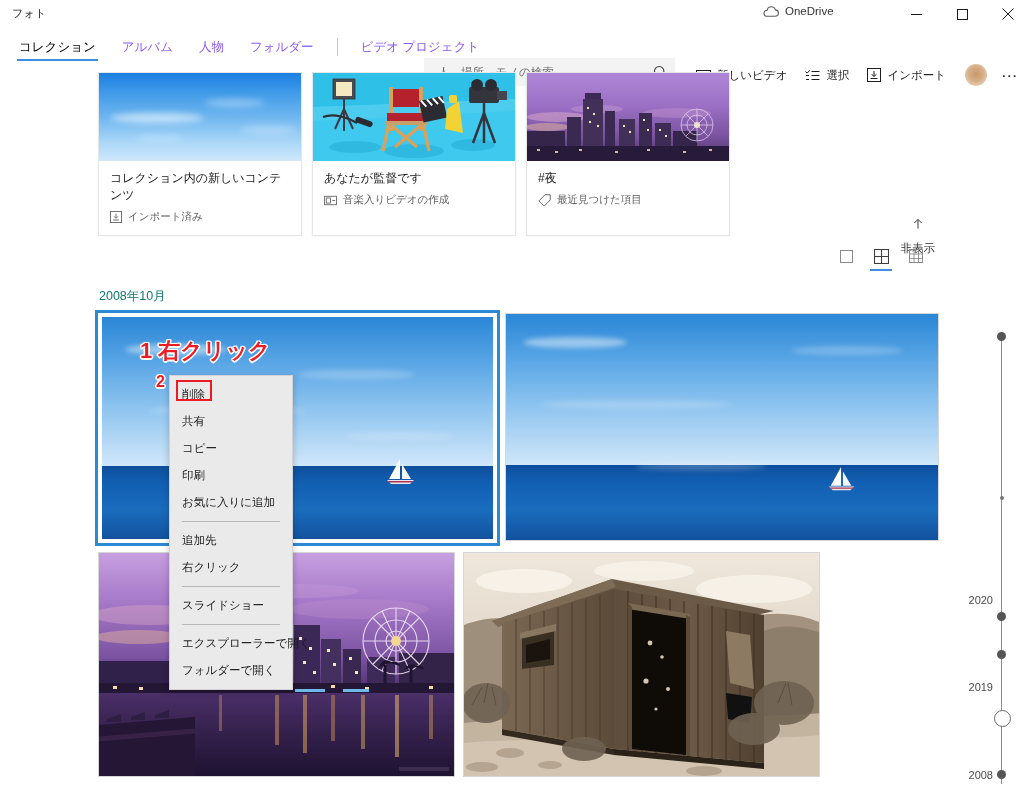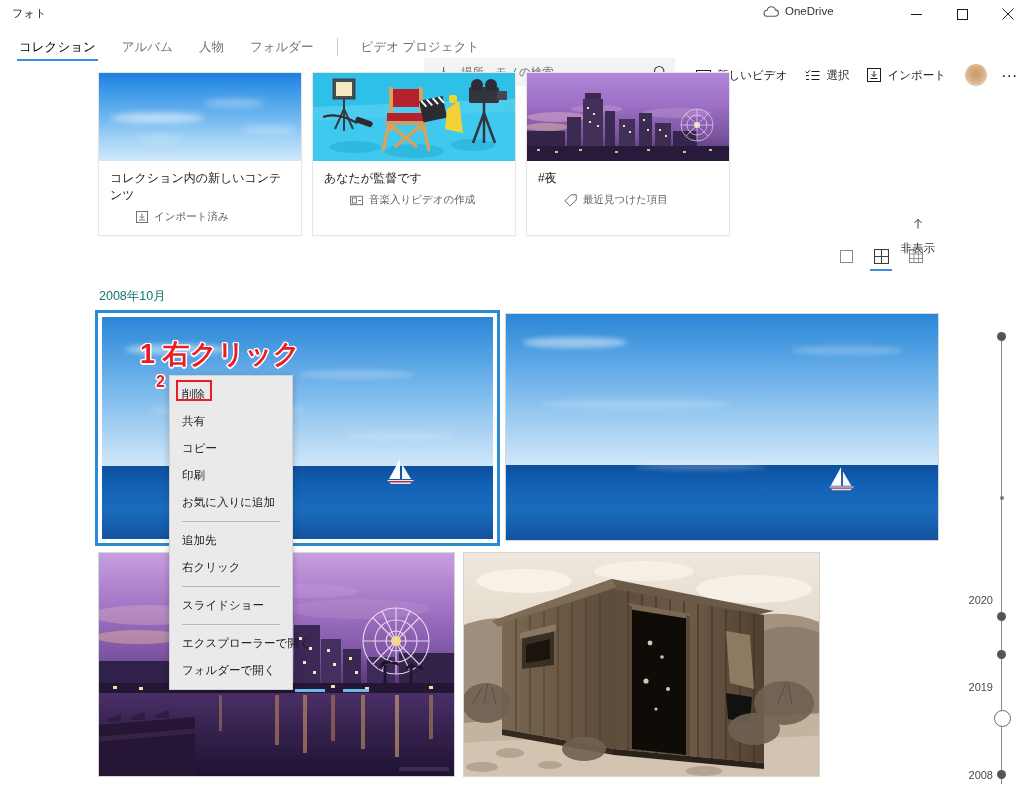--- a/index.html
+++ b/index.html
@@ -41,21 +41,21 @@
   }
   .wc svg { display: block; }
 
   
   .navbar {
     position: absolute; left: 0; top: 28px; width: 1031px; height: 38px;
   }
   .tabs { position: absolute; left: 6px; top: 0; display: flex; align-items: center; height: 38px; }
   .tab {
     position: relative; padding: 0 13px; height: 38px; display: flex; align-items: center;
-    font-size: 12.5px; color: #737373; white-space: nowrap;
+    font-size: 12.5px; color: #8b5cf6; white-space: nowrap;
   }
   .tab.active { color: #000; }
   .tab.active::after {
     content: ""; position: absolute; left: 11px; right: 11px; bottom: 5px;
     height: 2px; background: #3b8fe0;
   }
   .tab-sep {
     width: 1px; height: 18px; background: #c9c9c9; margin: 0 10px;
   }
 
@@ -94,21 +94,21 @@
   
   .cards { position: absolute; left: 98px; top: 72px; display: flex; gap: 10px; }
   .card {
     width: 202px; background: #fff;
     border: 1px solid #e6e6e6;
     box-shadow: 0 0.5px 1.5px rgba(0,0,0,.07);
   }
   .card-thumb { width: 202px; height: 88px; overflow: hidden; position: relative; }
   .card-body { padding: 9px 11px 11px 11px; }
   .card-title { font-size: 12px; color: #1a1a1a; margin-bottom: 6px; }
-  .card-sub { display: flex; align-items: center; gap: 6px; font-size: 10.5px; color: #5e5e5e; margin-left: 26px; }
+  .card-sub { display: flex; align-items: center; gap: 6px; font-size: 10.5px; color: #5e5e5e; }
   .card-sub .gl { display: flex; align-items: center; color: #5e5e5e; }
 
   
   .sky {
     width: 100%; height: 100%;
     background: linear-gradient(180deg, #1c7fe0 0%, #3f9ae8 22%, #72b8f0 52%, #a9d6f7 78%, #cfe8fb 100%);
     position: relative;
   }
   .sky .cl {
     position: absolute; background: rgba(255,255,255,.55); border-radius: 50%; filter: blur(3px);
@@ -803,21 +803,21 @@
     </div>
     <div class="msep"></div>
     <div class="mi">
       <span>エクスプローラーで開く</span>
     </div>
     <div class="mi">
       <span>フォルダーで開く</span>
     </div>
   </div>
 
-  <div class="anno-text" style="left:140px;top:336px;font-size:27px;">1 右クリック</div>
+  <div class="anno-text" style="left:140px;top:336px;font-size:22px;">1 右クリック</div>
   <div class="anno-text" style="left:156px;top:373px;font-size:16px;">2</div>
   <div class="anno-box" style="left:176px;top:380px;width:36px;height:21px;"></div>
 
   <div class="timeline">
     <div class="tl-line"></div>
     <div class="tl-dot" style="top:12px;"></div>
     <div class="tl-dot small" style="top:176px;"></div>
 
     <div class="tl-dot" style="top:292px;"></div>
     <div class="tl-label" style="top:280px;">2020</div>

